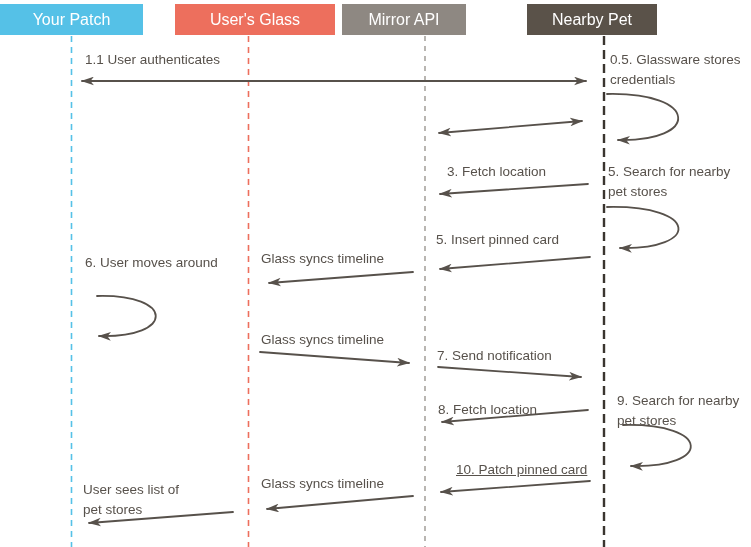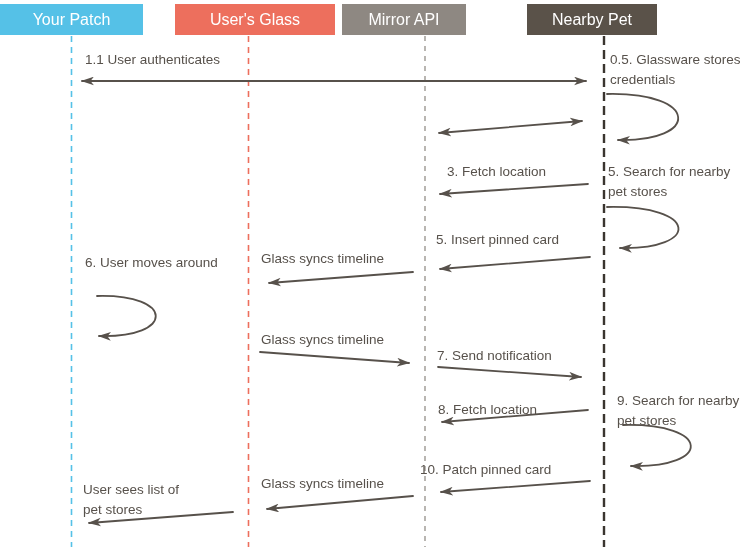--- a/index.html
+++ b/index.html
@@ -26,21 +26,21 @@
   #lbl-insert-contact{left:436px;top:98px;}
   #lbl-fetch-location-1{left:437px;top:162px;margin-left:10px;}
   #lbl-search-nearby-1{left:608px;top:162px;width:142px;}
   #lbl-insert-pinned{left:436px;top:230px;}
   #lbl-user-moves{left:85px;top:253px;}
   #lbl-sync-1{left:261px;top:249px;}
   #lbl-sync-2{left:261px;top:330px;}
   #lbl-send-notification{left:437px;top:346px;}
   #lbl-fetch-location-2{left:438px;top:400px;}
   #lbl-search-nearby-2{left:617px;top:391px;width:140px;}
-  #lbl-patch-pinned{left:420px;top:460px;}
+  #lbl-patch-pinned{left:456px;top:460px;text-decoration:underline;}
   #lbl-sync-3{left:261px;top:474px;}
   #lbl-user-sees{left:83px;top:480px;width:115px;}
 </style>
 </head>
 <body>
 
 <div id="stage">
 
   <div class="actor" id="actor-your-user" style="background-color: rgb(85, 193, 231);">Your Patch</div>
   <div class="actor" id="actor-users-glass" style="background-color: rgb(237, 111, 93);">User's Glass</div>

